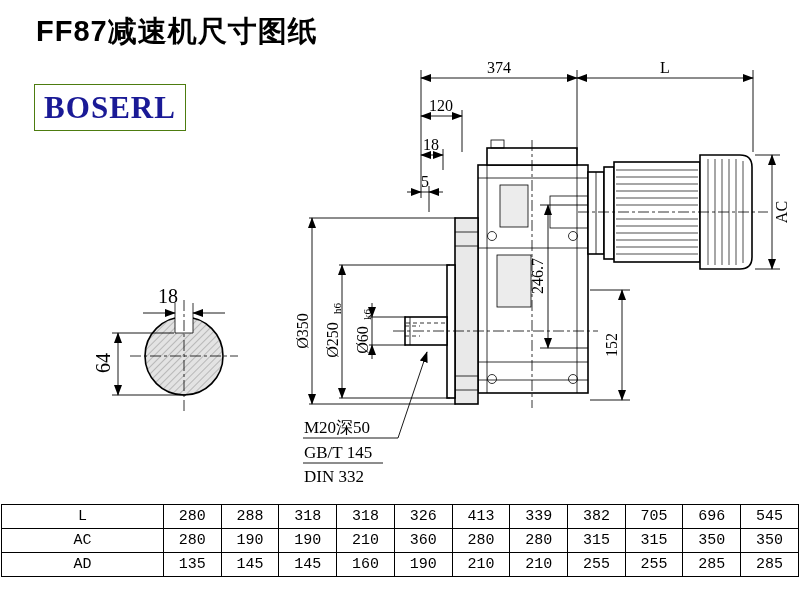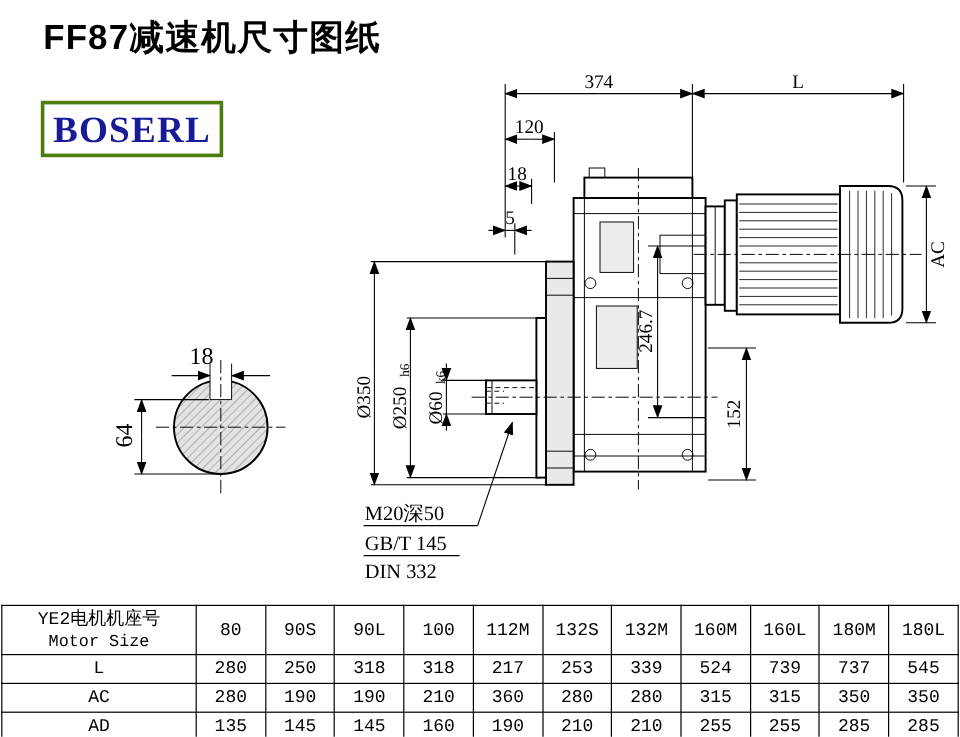--- a/index.html
+++ b/index.html
@@ -1,19 +1,19 @@
 <!DOCTYPE html>
 <html><head>
 <meta charset="utf-8">
 <style>
   * { margin:0; padding:0; box-sizing:border-box; }
   html,body { width:800px; height:614px; overflow:hidden; background:#fff; }
   .page { position:relative; width:800px; height:512px; font-family:"Liberation Sans",sans-serif; color:#000; }
   .title { position:absolute; left:36px; top:12px; font-size:29px; font-weight:700; letter-spacing:1px; font-family:"Liberation Sans",sans-serif; }
-  .logo { position:absolute; left:34px; top:84px; width:152px; height:47px; border:3px solid #4d7c0f; display:flex; align-items:center; justify-content:center; background:#fff; }
+  .logo { position:absolute; left:34px; top:84px; width:152px; height:47px; border:1px solid #4d7c0f; display:flex; align-items:center; justify-content:center; background:#fff; }
   .logo span { font-family:"Liberation Serif",serif; font-weight:700; font-size:31px; color:#1a1a96; letter-spacing:1px; }
   svg.drawing { position:absolute; left:0; top:0; }
   .olf { stroke:#000; stroke-width:1.6; fill:#fff; }
   .olg { stroke:#000; stroke-width:1.6; fill:#e9e9e9; }
   .tn  { stroke:#000; stroke-width:0.8; fill:none; }
   .tng { stroke:#000; stroke-width:0.8; fill:#ececec; }
   .hid { stroke:#000; stroke-width:0.8; fill:none; stroke-dasharray:4 3; }
   .dim { stroke:#000; stroke-width:0.9; fill:none; }
   .cl  { stroke:#000; stroke-width:0.8; fill:none; stroke-dasharray:11 3 3 3; }
   .fin { stroke:#000; stroke-width:0.7; fill:none; }
@@ -186,49 +186,32 @@
         <col>
         <col>
         <col>
         <col>
         <col>
         <col>
         <col>
         <col>
     </colgroup>
     <tbody>
-      <tr class="hdr">
-        <td>
-          <div class="h1">YE2电机机座号</div>
-          <div class="h2">Motor Size</div>
-        </td>
-        <td>80</td>
-        <td>90S</td>
-        <td>90L</td>
-        <td>100</td>
-        <td>112M</td>
-        <td>132S</td>
-        <td>132M</td>
-        <td>160M</td>
-        <td>160L</td>
-        <td>180M</td>
-        <td>180L</td>
-      </tr>
       <tr class="row">
         <td>L</td>
         <td>280</td>
-        <td>250</td>
+        <td>288</td>
         <td>318</td>
         <td>318</td>
-        <td>217</td>
-        <td>253</td>
+        <td>326</td>
+        <td>413</td>
         <td>339</td>
-        <td>524</td>
-        <td>739</td>
-        <td>737</td>
+        <td>382</td>
+        <td>705</td>
+        <td>696</td>
         <td>545</td>
       </tr>
       <tr class="row">
         <td>AC</td>
         <td>280</td>
         <td>190</td>
         <td>190</td>
         <td>210</td>
         <td>360</td>
         <td>280</td>

